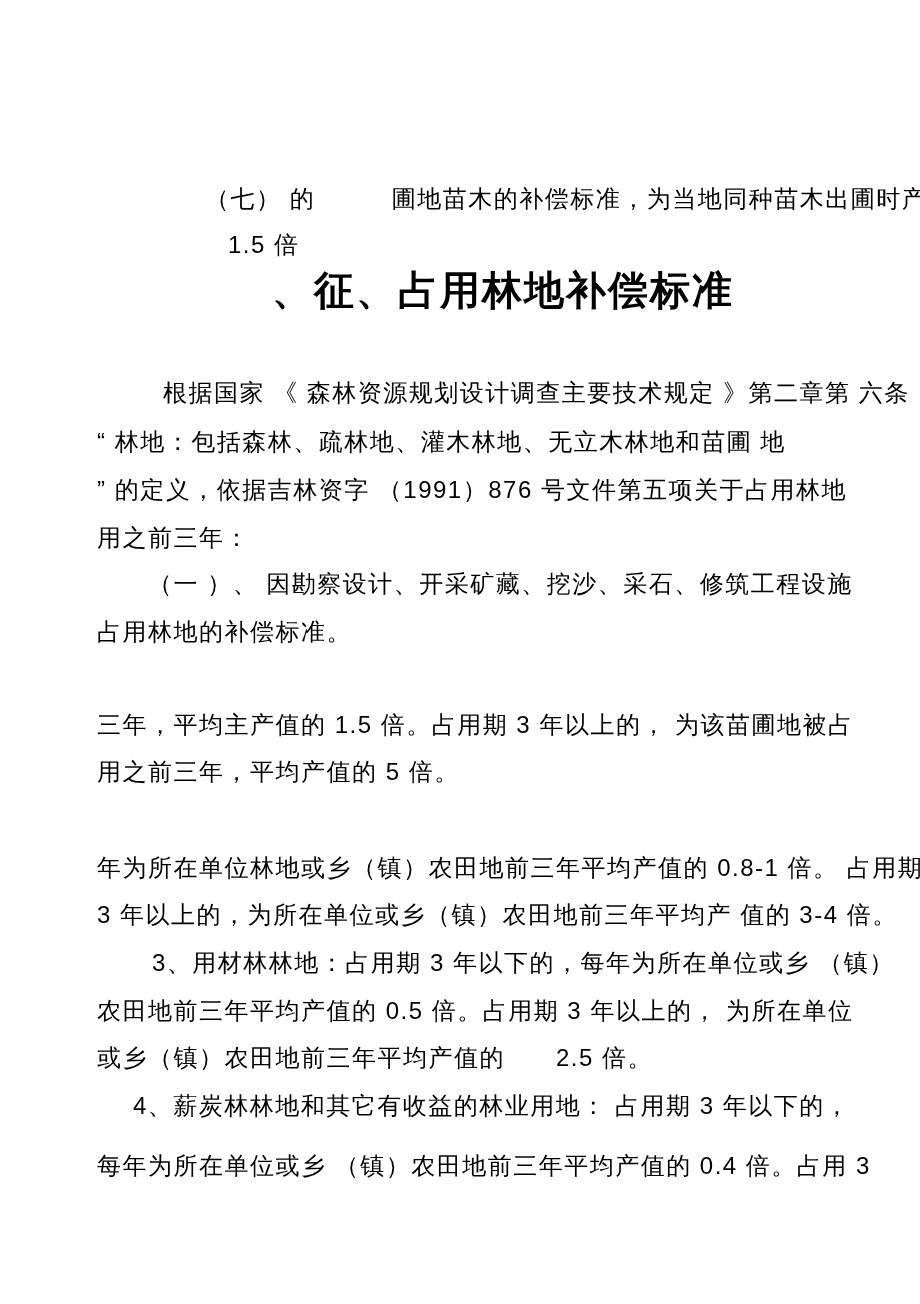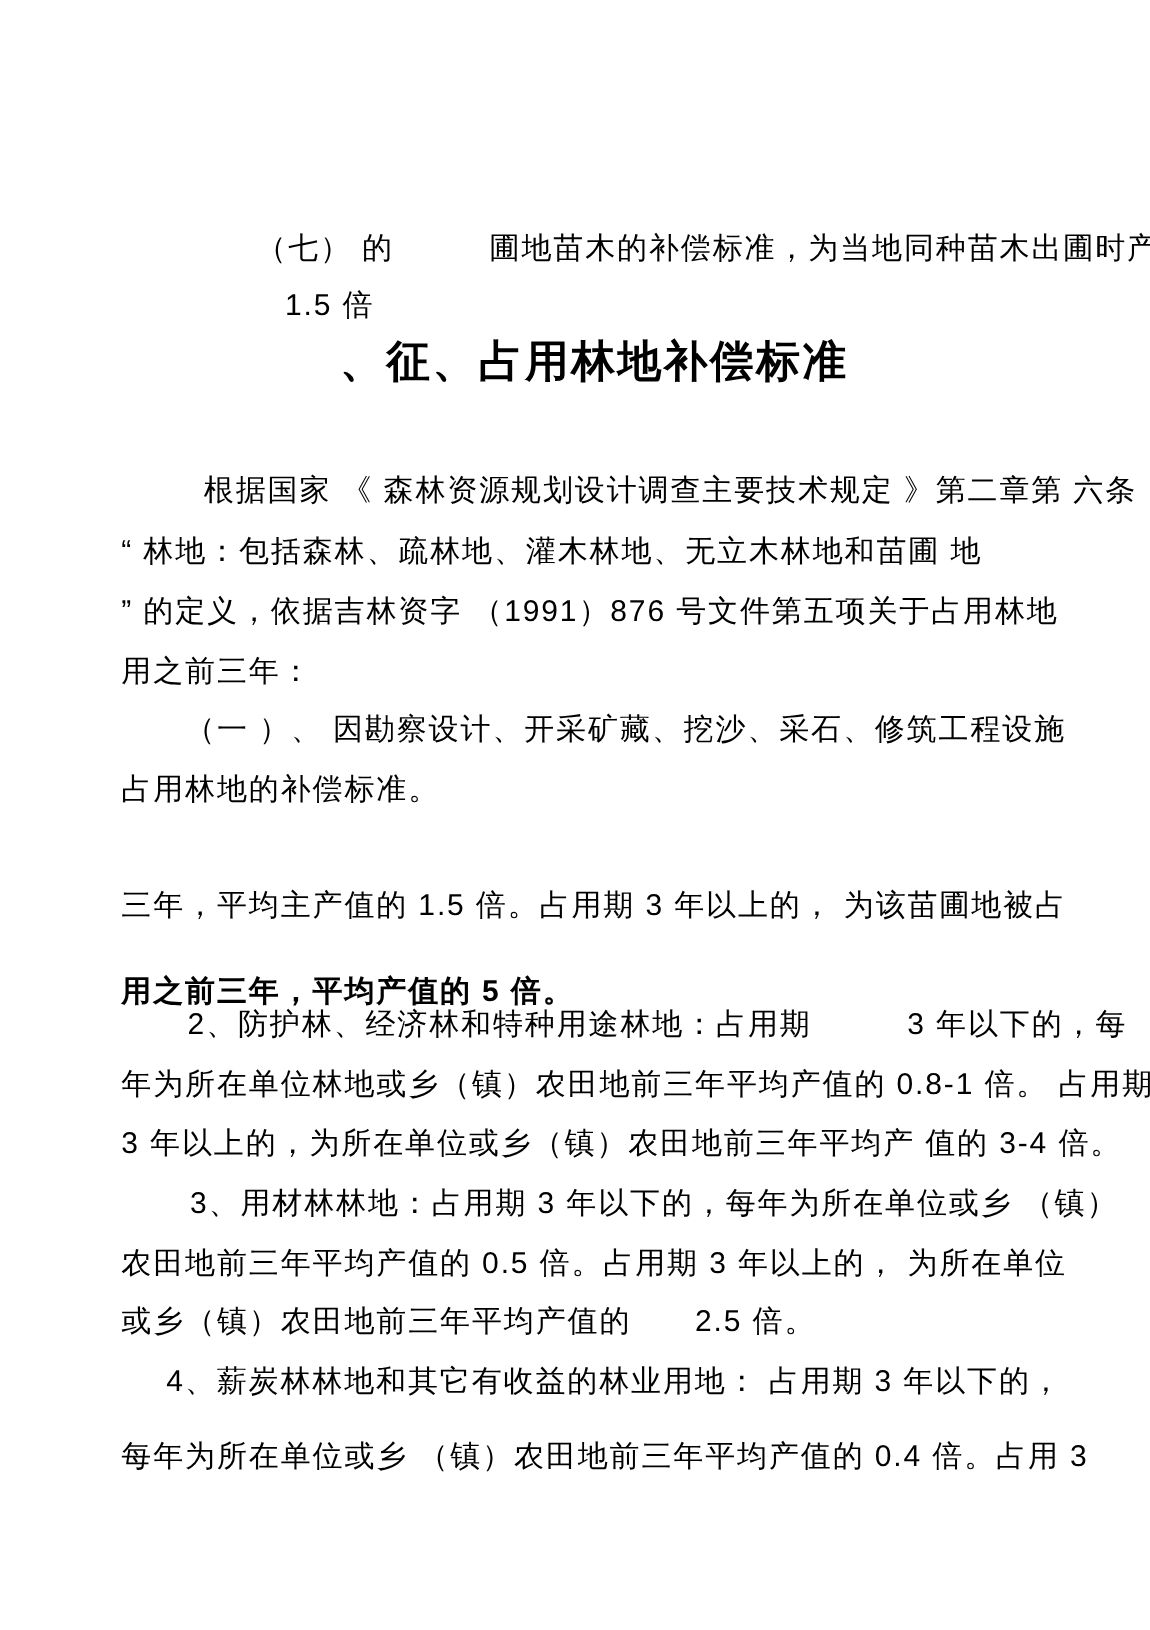--- a/index.html
+++ b/index.html
@@ -19,40 +19,40 @@
   .line {
     position: absolute;
     font-size: 24px;
     line-height: 26px;
     letter-spacing: 1.5px;
     white-space: pre;
     color: #000000;
   }
   .heading {
     position: absolute;
-    font-size: 35px;
+    font-size: 40px;
     line-height: 44px;
     font-weight: bold;
     letter-spacing: 2px;
     white-space: pre;
     color: #000000;
   }
   
   .l0  { left: 205px; top: 186px; }
   .l1  { left: 228px; top: 232px; }
   .lh  { left: 272px; top: 268px; }  
   .l3  { left: 163px; top: 380px; }
   .l4  { left:  97px; top: 429px; }
   .l5  { left:  97px; top: 477px; }
   .l6  { left:  97px; top: 525px; }
   .l7  { left: 148px; top: 571px; }
   .l8  { left:  97px; top: 619px; }
   .l9  { left: 150px; top: 665px; }
   .l10 { left:  97px; top: 712px; }
-  .l11 { left:  97px; top: 781px; font-weight: bold; }
+  .l11 { left:  97px; top: 759px; }
   .l12 { left: 150px; top: 807px; }
   .l13 { left:  97px; top: 855px; }
   .l14 { left:  97px; top: 902px; text-align: right; }
   .l15 { left: 152px; top: 950px; text-align: center; }
   .l16 { left:  97px; top: 998px; }
   .l17 { left:  97px; top: 1045px; }
   .l18 { left: 133px; top: 1093px; }
   .l19 { left:  97px; top: 1153px; }
 </style>
 </head>
@@ -69,21 +69,20 @@
   <div class="line l4">“ 林地：包括森林、疏林地、灌木林地、无立木林地和苗圃 地</div>
   <div class="line l5">” 的定义，依据吉林资字 （1991）876 号文件第五项关于占用林地</div>
   <div class="line l6">用之前三年：</div>
 
   <div class="line l8">占用林地的补偿标准。</div>
   <div class="line l7">（一 ）、 因勘察设计、开采矿藏、挖沙、采石、修筑工程设施</div>
 
   <div class="line l10">三年，平均主产值的 1.5 倍。占用期 3 年以上的， 为该苗圃地被占</div>
   <div class="line l11">用之前三年，平均产值的 5 倍。</div>
 
-  <div class="line l12">2、防护林、经济林和特种用途林地：占用期　　　3 年以下的，每</div>
   <div class="line l13">年为所在单位林地或乡（镇）农田地前三年平均产值的 0.8-1 倍。 占用期</div>
   <div class="line l14">3 年以上的，为所在单位或乡（镇）农田地前三年平均产 值的 3-4 倍。</div>
 
   <div class="line l15">3、用材林林地：占用期 3 年以下的，每年为所在单位或乡 （镇）</div>
   <div class="line l16">农田地前三年平均产值的 0.5 倍。占用期 3 年以上的， 为所在单位</div>
   <div class="line l17">或乡（镇）农田地前三年平均产值的　　2.5 倍。</div>
 
   <div class="line l18">4、薪炭林林地和其它有收益的林业用地： 占用期 3 年以下的，</div>
   <div class="line l19">每年为所在单位或乡 （镇）农田地前三年平均产值的 0.4 倍。占用 3</div>
 

